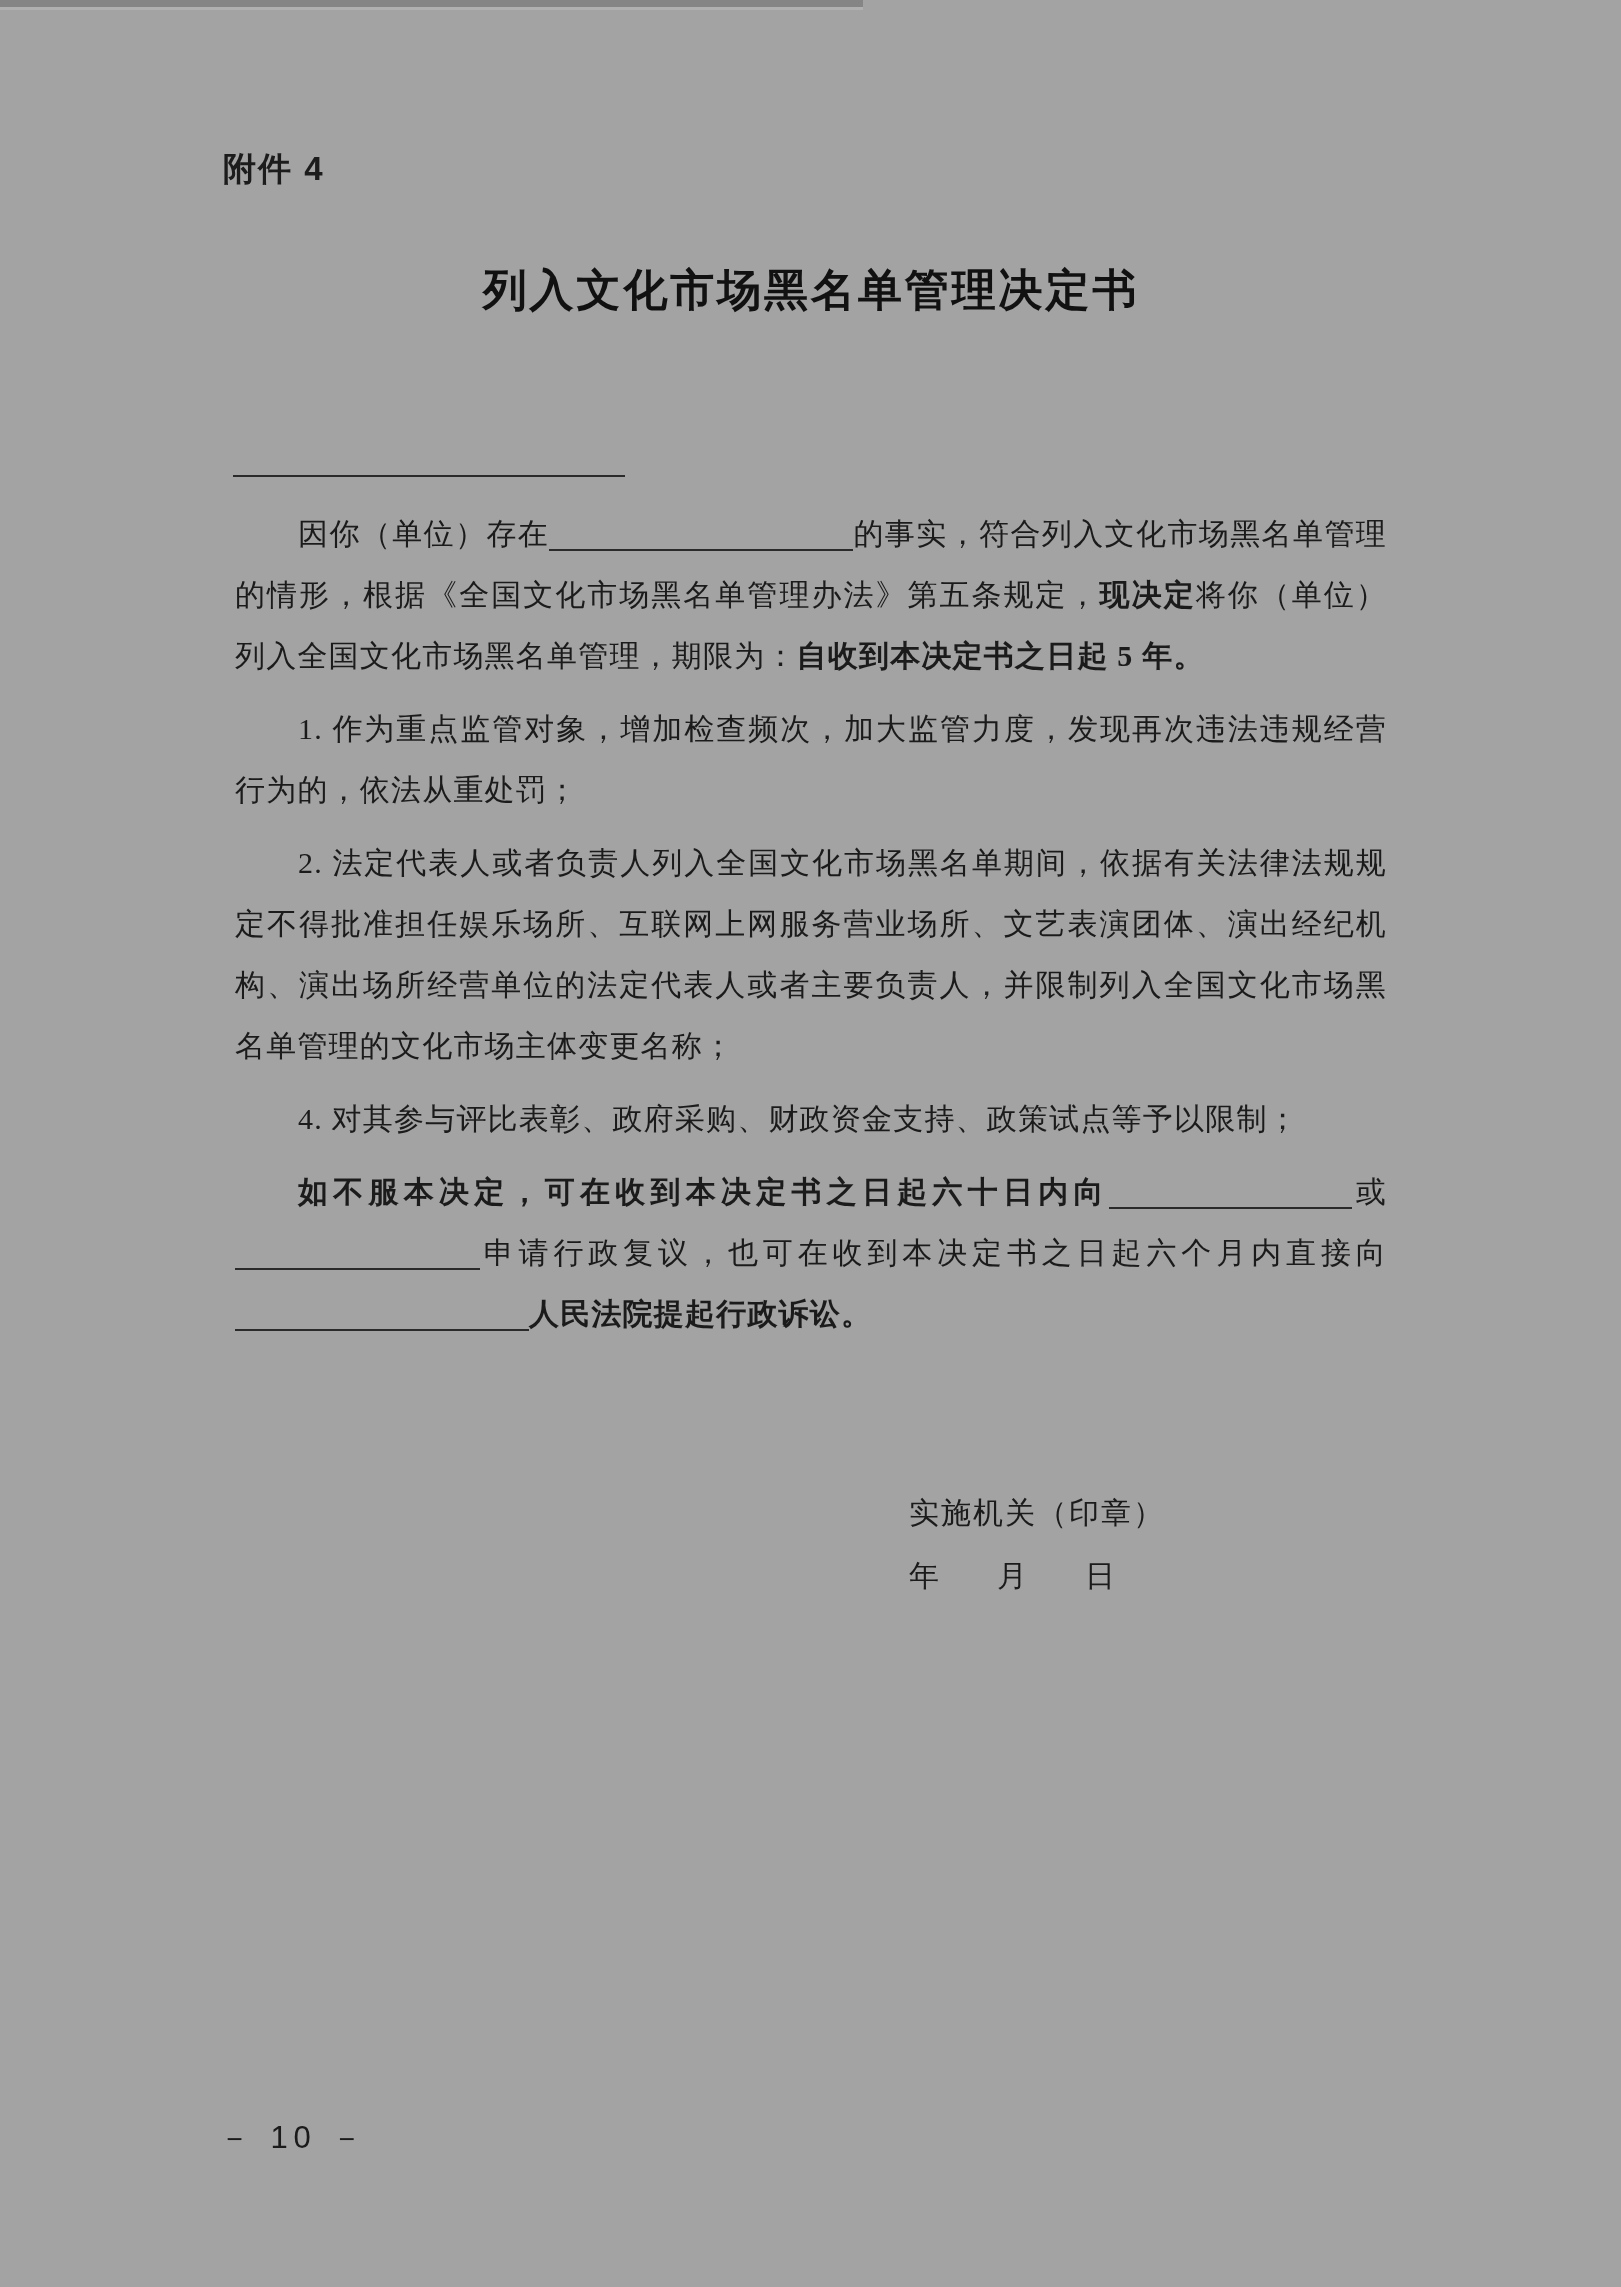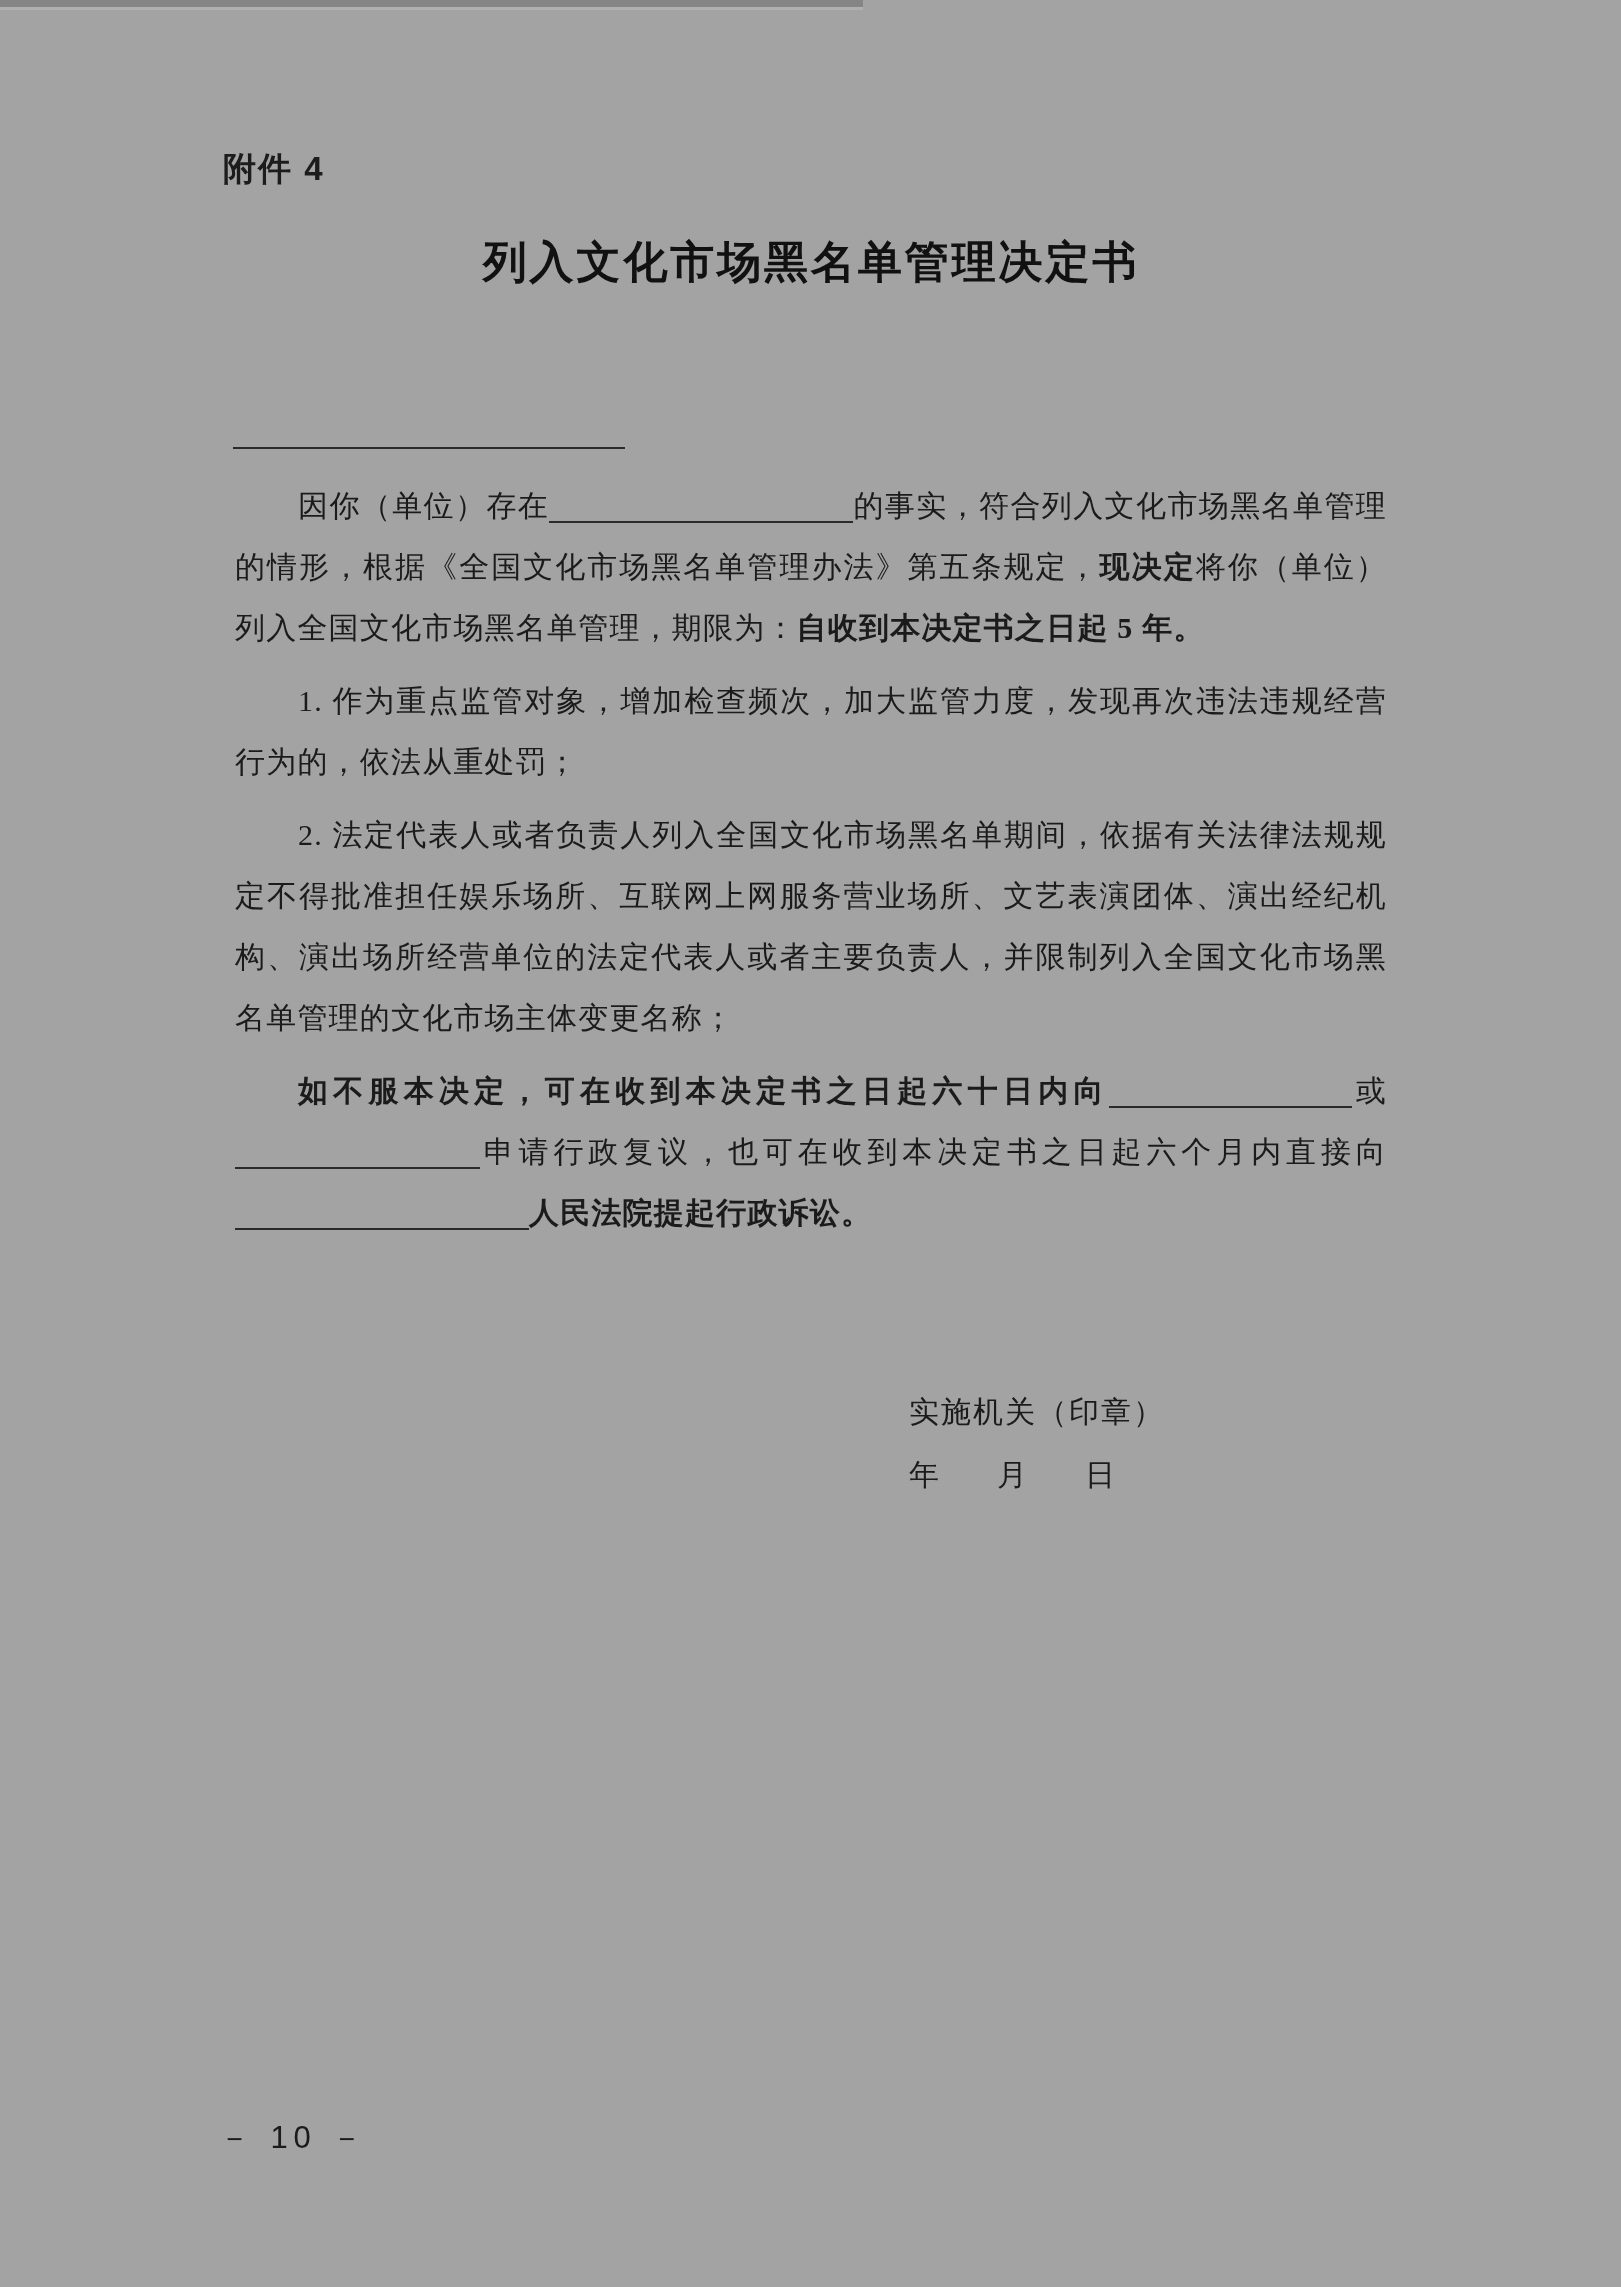--- a/index.html
+++ b/index.html
@@ -52,21 +52,21 @@
 
   .attachment-label {
     font-size: 33px;
     letter-spacing: 2px;
     color: #1c1c1c;
     font-family: "Liberation Sans", "DejaVu Sans", sans-serif;
     font-weight: 600;
   }
 
   .doc-title {
-    margin-top: 41px;
+    margin-top: 69px;
     text-align: center;
     font-size: 44px;
     font-weight: bold;
     letter-spacing: 2.9px;
     color: #111;
     font-family: "Liberation Sans", "DejaVu Sans", sans-serif;
   }
 
   .body-block {
     margin-top: 108px;
@@ -144,20 +144,21 @@
         <span class="blank b-addressee"></span><span></span>
       </div>
 
       <p class="para">
         <span>因你（单位）存在</span><span class="blank b-fact"></span><span>的事实，符合列入文化市场黑名单管理的情形，根据《全国文化市场黑名单管理办法》第五条规定，</span><span class="bold">现决定</span><span>将你（单位）列入全国文化市场黑名单管理，期限为：</span><span class="bold">自收到本决定书之日起 5 年。</span>
       </p>
 
 
       <p class="para">1. 作为重点监管对象，增加检查频次，加大监管力度，发现再次违法违规经营行为的，依法从重处罚；</p>
       <p class="para">2. 法定代表人或者负责人列入全国文化市场黑名单期间，依据有关法律法规规定不得批准担任娱乐场所、互联网上网服务营业场所、文艺表演团体、演出经纪机构、演出场所经营单位的法定代表人或者主要负责人，并限制列入全国文化市场黑名单管理的文化市场主体变更名称；</p>
+      <p class="para">4. 对其参与评比表彰、政府采购、财政资金支持、政策试点等予以限制；</p>
 
       <p class="para">
         <span class="bold">如不服本决定，可在收到本决定书之日起六十日内向</span><span class="blank b-appeal1"></span><span>或</span><span class="blank b-appeal2"></span><span>申请行政复议，也可在收到本决定书之日起六个月内直接向</span><span class="blank b-court"></span><span class="bold">人民法院提起行政诉讼。</span>
       </p>
 
     </div>
 
     <div class="sign-block">
       <div>实施机关（印章）</div>
       <div class="sign-date">

